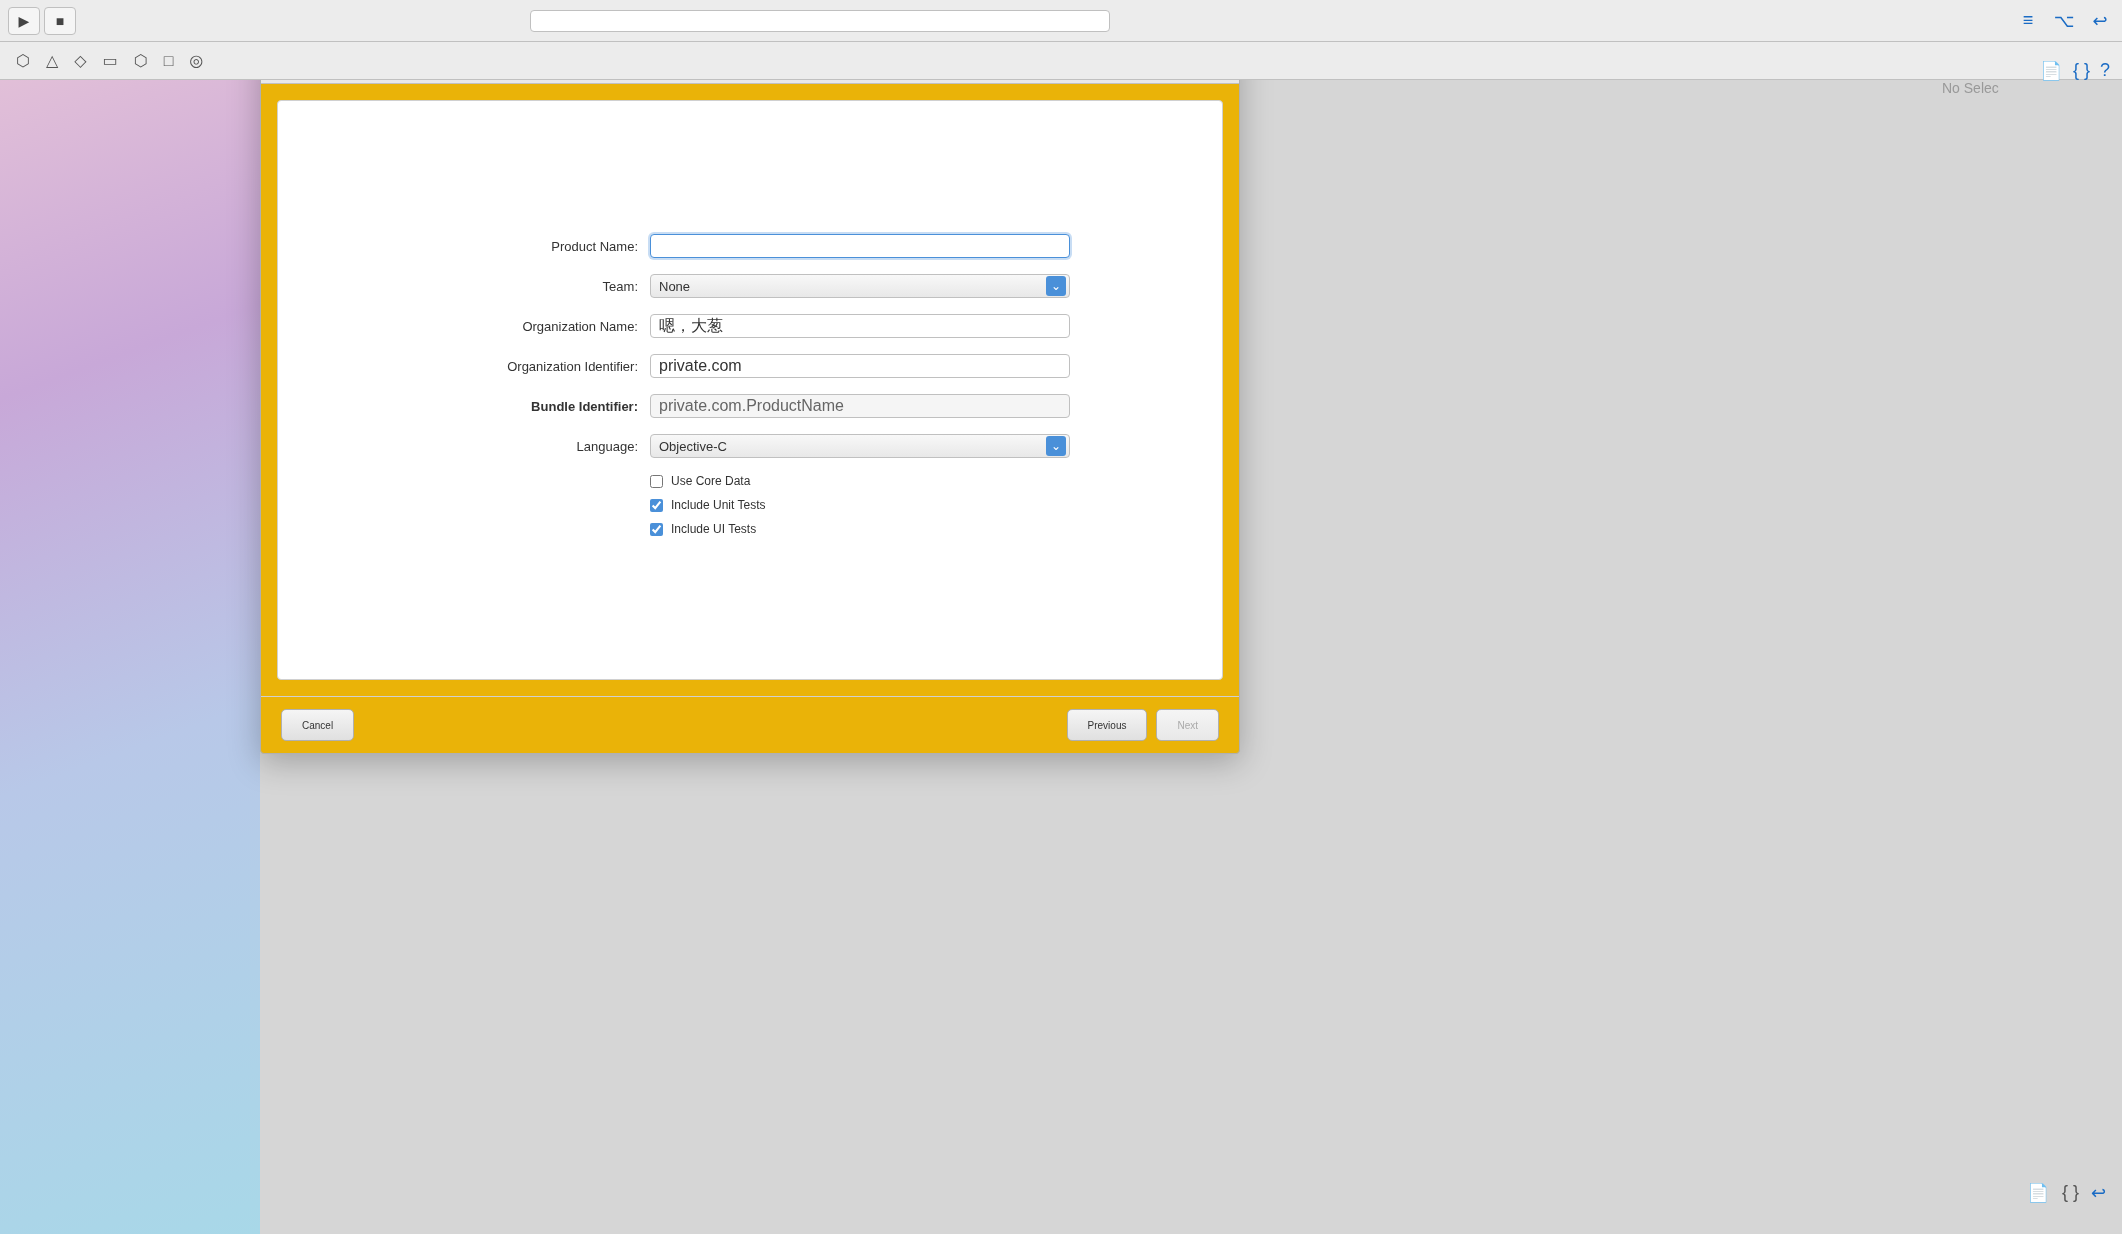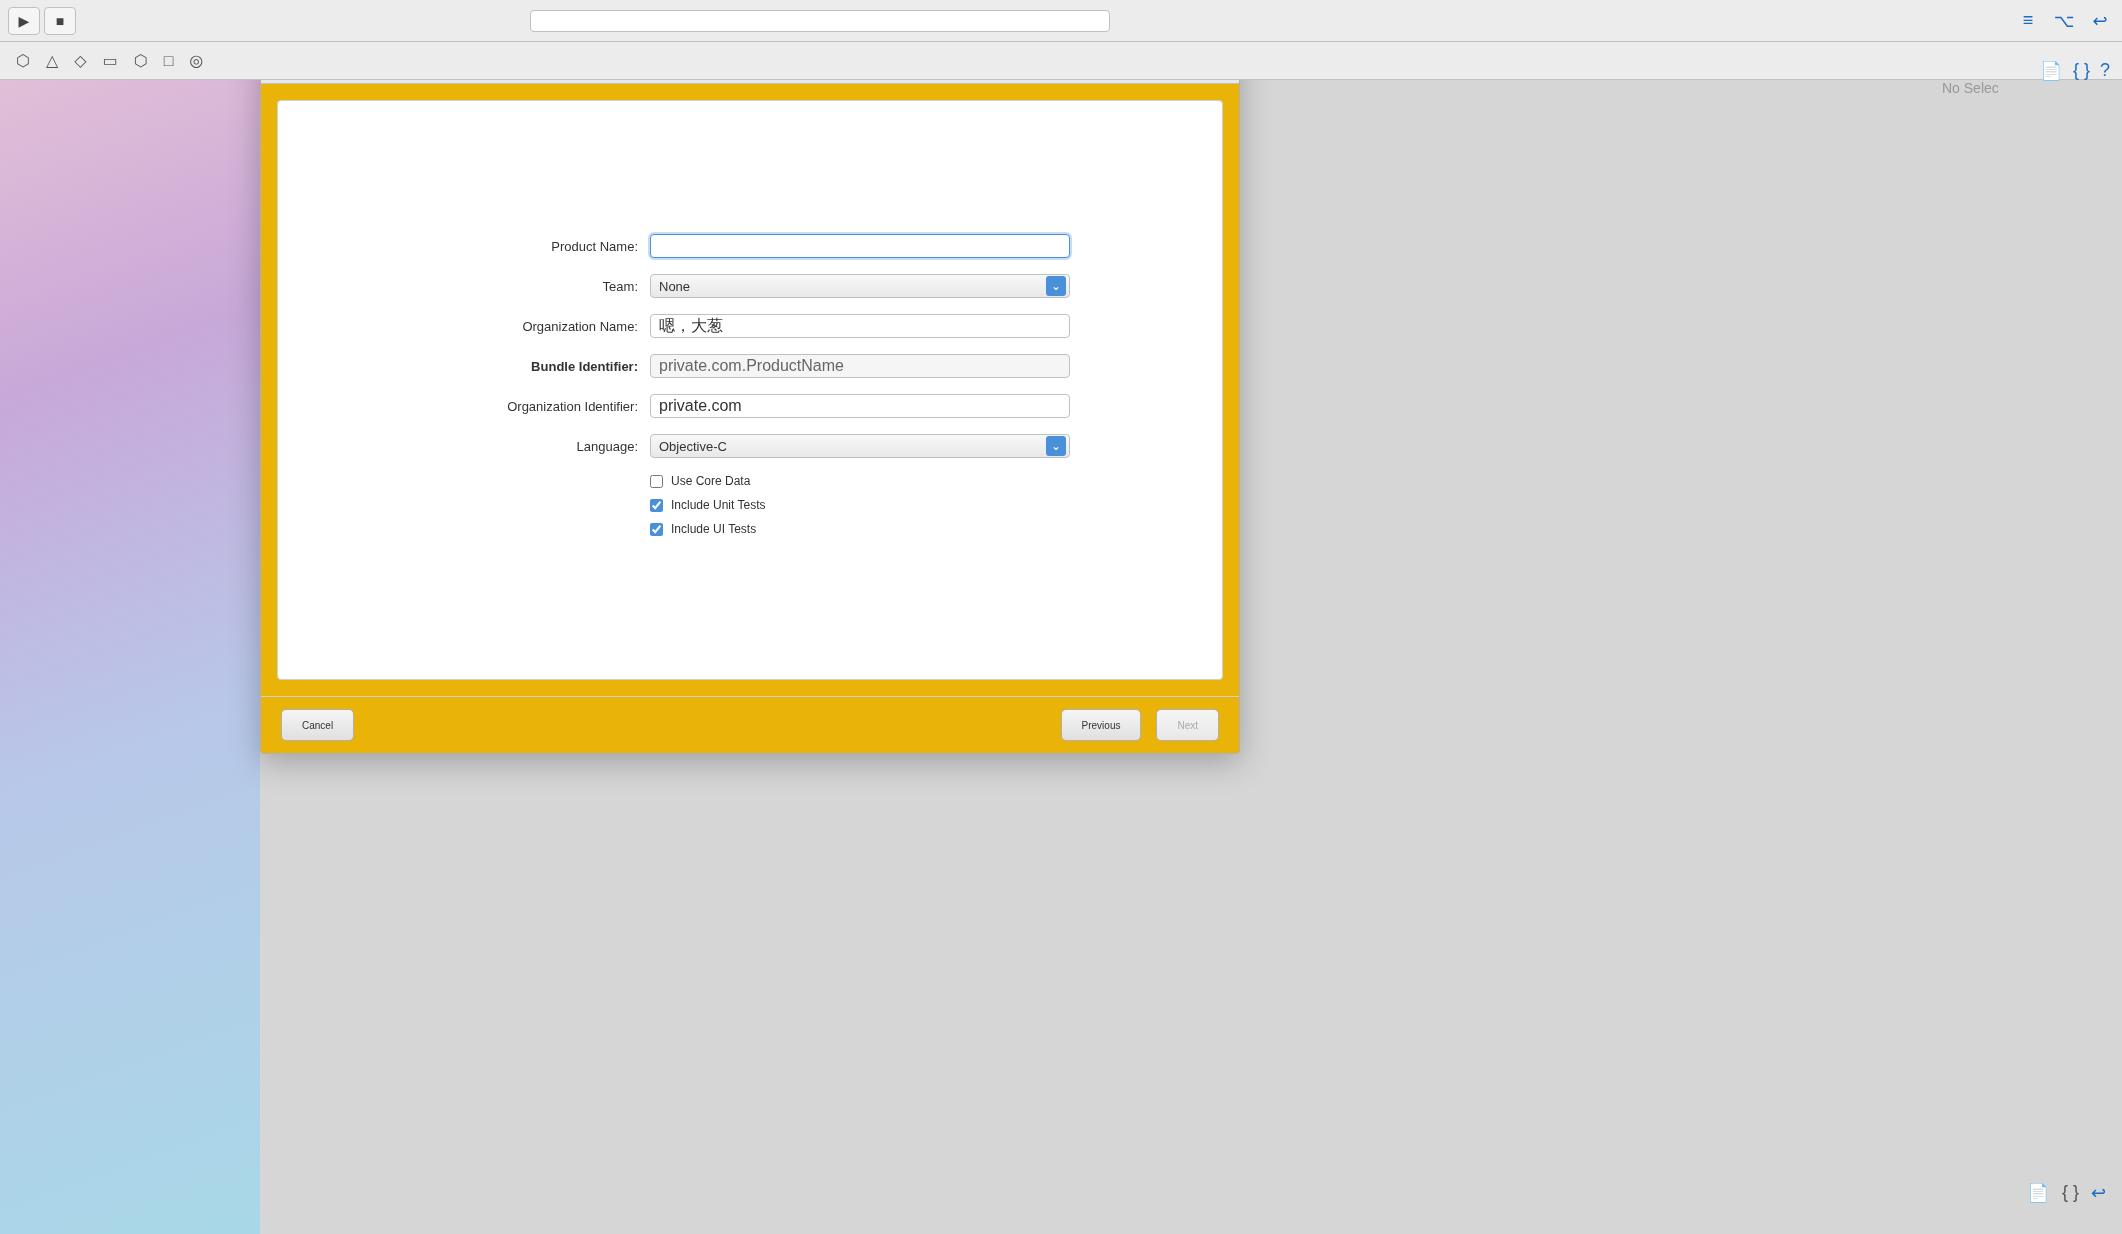--- a/index.html
+++ b/index.html
@@ -278,21 +278,21 @@
     }
 
     .btn-nav.disabled {
       color: #aaa;
       cursor: default;
       background: linear-gradient(to bottom, #f5f5f5, #e8e8e8);
     }
 
     .btn-group {
       display: flex;
-      gap: 15px;
+      gap: 9px;
     }
 
     
     .right-panel-text {
       position: absolute;
       right: 0;
       top: 80px;
       width: 200px;
       font-size: 14px;
       color: #999;
@@ -384,27 +384,27 @@
           <div class="select-arrow"></div>
         </div>
       </div>
 
       <div class="form-row">
         <label class="form-label">Organization Name:</label>
         <input class="form-input" type="text" value="嗯，大葱" style="">
       </div>
 
       <div class="form-row">
+        <label class="form-label">Organization Identifier:</label>
+        <input class="form-input" type="text" value="private.com" style="">
+      </div>
+
+      <div class="form-row">
         <label class="form-label bold">Bundle Identifier:</label>
         <span class="form-input readonly" style="display:flex; align-items:center; height:24px;">private.com.ProductName</span>
-      </div>
-
-      <div class="form-row">
-        <label class="form-label">Organization Identifier:</label>
-        <input class="form-input" type="text" value="private.com" style="">
       </div>
 
       <div class="form-row">
         <label class="form-label">Language:</label>
         <div class="form-select-wrapper">
           <select class="form-select">
             <option>Objective-C</option>
             <option>Swift</option>
           </select>
           <div class="select-arrow"></div>

